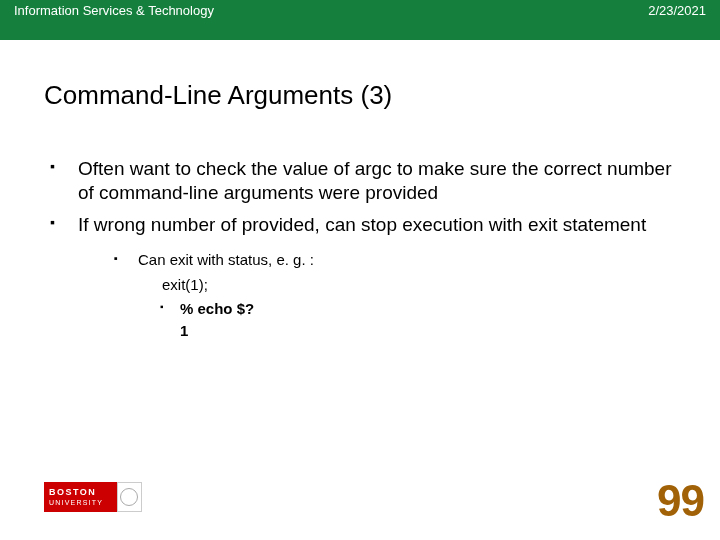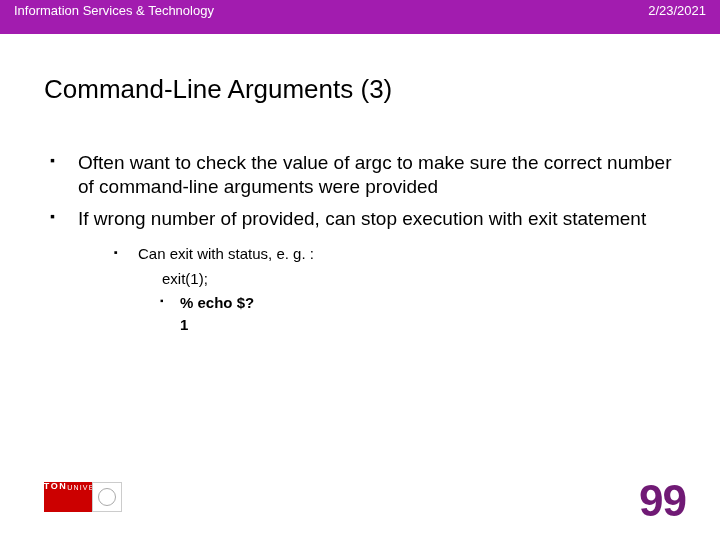--- a/index.html
+++ b/index.html
@@ -1,33 +1,33 @@
 <!DOCTYPE html>
 <html><head>
 <meta charset="utf-8">
 <style>
   * { margin: 0; padding: 0; box-sizing: border-box; }
   html, body { width: 720px; height: 540px; font-family: Arial, Helvetica, sans-serif; background: #fff; }
   .slide { width: 720px; height: 540px; position: relative; background: #fff; overflow: hidden; }
-  .header { background: #a21caf; color: #fff; height: 34px; display: flex; align-items: flex-start; justify-content: space-between; padding: 3px 14px 0 14px; font-size: 13px; }
+  .header { background: #15803d; color: #fff; height: 40px; display: flex; align-items: flex-start; justify-content: space-between; padding: 3px 14px 0 14px; font-size: 13px; }
   .title { font-size: 26px; color: #000; padding: 40px 0 0 44px; font-weight: 400; letter-spacing: 0px; }
   .body { padding: 46px 32px 0 50px; font-size: 19px; line-height: 1.25; color: #000000; }
   ul.lvl1 { list-style: none; }
   ul.lvl1 > li { position: relative; padding-left: 28px; margin-bottom: 8px; }
   ul.lvl1 > li::before { content: "▪"; position: absolute; left: 0; top: 1px; font-size: 14px; color: #000; }
   ul.lvl2 { list-style: none; padding-left: 36px; margin-top: 14px; font-size: 15px; }
   ul.lvl2 > li { position: relative; padding-left: 24px; margin-bottom: 4px; line-height: 1.35; }
   ul.lvl2 > li.bulleted::before { content: "▪"; position: absolute; left: 0; top: 1px; font-size: 11px; color: #000; }
   ul.lvl3 { list-style: none; padding-left: 22px; }
   ul.lvl3 > li { position: relative; padding-left: 20px; margin-bottom: 2px; font-weight: bold; }
   ul.lvl3 > li.bulleted::before { content: "▪"; position: absolute; left: 0; top: 1px; font-size: 10px; color: #000; }
   .bold { font-weight: 400; }
-  .page-num { position: absolute; right: 34px; bottom: 14px; font-size: 44px; font-weight: 700; color: #701a75; letter-spacing: -1px; }
+  .page-num { position: absolute; right: 16px; bottom: 14px; font-size: 44px; font-weight: 700; color: #a16207; letter-spacing: -1px; }
   .logo { position: absolute; left: 44px; bottom: 28px; width: 98px; height: 30px; display: flex; align-items: stretch; }
-  .logo-red { background: #c00; width: 48px; display: flex; justify-content: center; padding-left: 5px; }
+  .logo-red { background: #c00; width: 86px; display: flex; flex-direction: column; justify-content: center; padding-left: 5px; }
   .logo-red .line1 { color: #fff; font-size: 9px; font-weight: 700; letter-spacing: 1.5px; line-height: 1; }
   .logo-red .line2 { color: #fff; font-size: 7px; letter-spacing: 1.2px; line-height: 1; margin-top: 2px; }
   .logo-seal { width: 30px; background: #fff; border: 1px solid #ccc; display: flex; align-items: center; justify-content: center; }
   .logo-seal-inner { width: 18px; height: 18px; border-radius: 50%; border: 1px solid #aaa; }
   .indent-line { padding-left: 24px; margin-top: 32px; }
 </style>
 </head>
 <body>
 
 <div class="slide">

